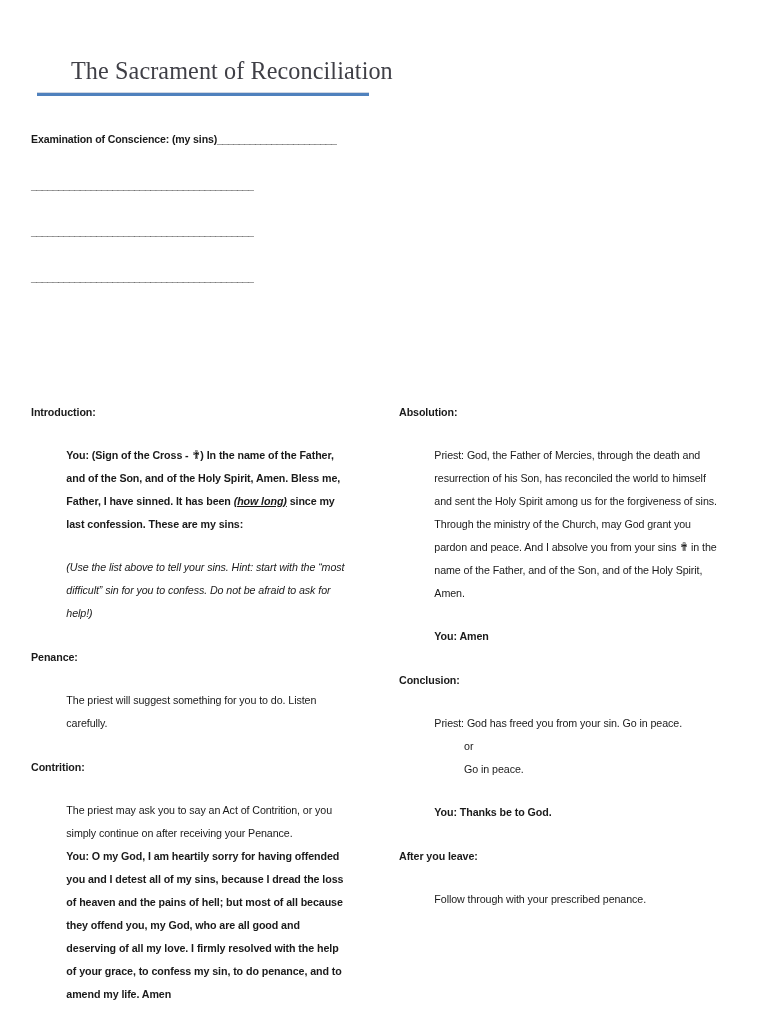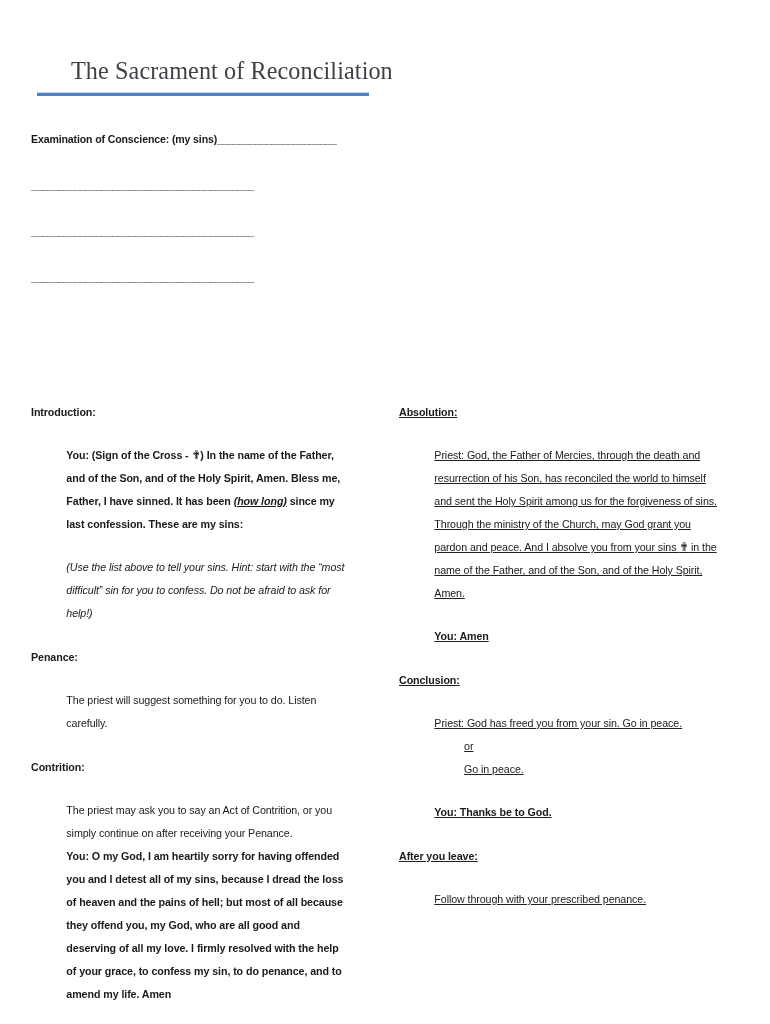--- a/index.html
+++ b/index.html
@@ -82,21 +82,21 @@
     transform-origin: left center;
   }
 
   
   .col {
     position: absolute;
     top: 358px;
     margin-top: 48px;
   }
   .col-left  { left: 31px;  width: 340px; }
-  .col-right { left: 399px; width: 345px; text-decoration: underline; }
+  .col-right { left: 399px; width: 345px; }
 
   .section-head {
     font-size: 11.5px;
     font-weight: bold;
     color: #1a1a1a;
     letter-spacing: -0.1px;
     transform: scaleX(0.93);
     transform-origin: left center;
     margin: 0;
   }

